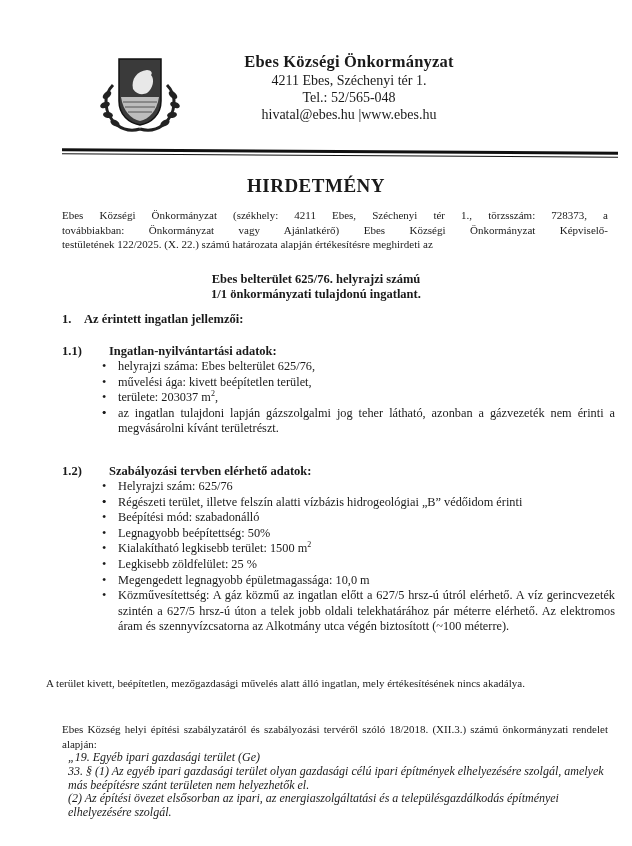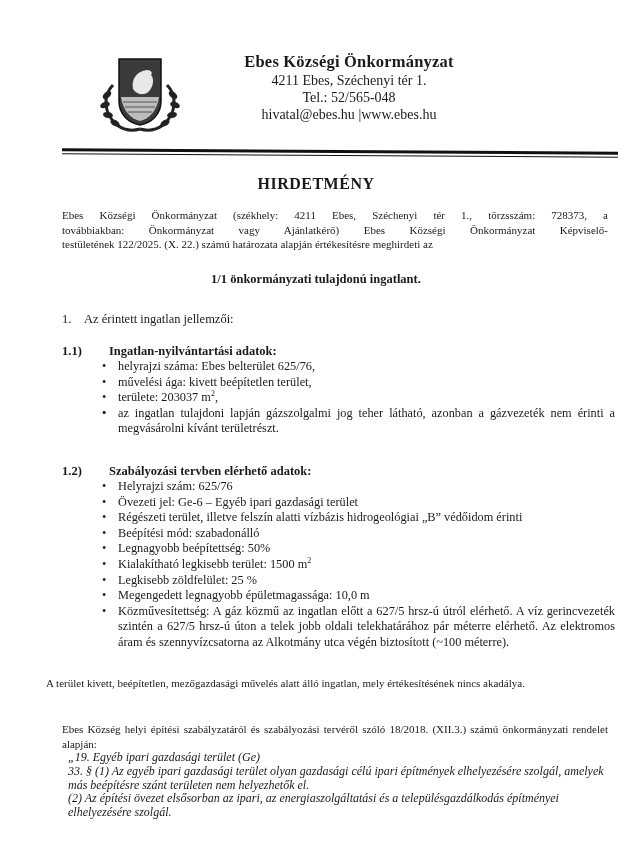--- a/index.html
+++ b/index.html
@@ -10,31 +10,31 @@
   
   .logo { position: absolute; left: 95px; top: 55px; width: 90px; height: 80px; }
   .org { position: absolute; left: 214px; top: 52px; width: 270px; text-align: center; }
   .org-name { font-family: "Liberation Serif", serif; font-weight: bold; font-size: 16.5px; line-height: 20px; letter-spacing: 0.2px; }
   .org-line { font-size: 14px; line-height: 17px; }
   .rule { position: absolute; left: 62px; width: 556px; background: #111; }
   .rule.r1 { top: 150px; height: 2.5px; transform: rotate(0.35deg); }
   .rule.r2 { top: 155px; height: 1px; transform: rotate(0.35deg); }
 
   .title { position: absolute; left: 0; width: 632px; top: 175px; text-align: center;
-           font-weight: bold; font-size: 16px; letter-spacing: 0.5px; }
+           font-weight: bold; font-size: 19px; letter-spacing: 0.5px; }
 
   .para { position: absolute; font-size: 11px; line-height: 14.5px; text-align: justify; }
   .p-intro { left: 62px; top: 208px; width: 546px; }
   .p-intro .l { display: block; text-align: justify; text-align-last: justify; }
   .p-intro .l.last { text-align-last: left; }
 
   .subject { position: absolute; left: 0; width: 632px; top: 272px; text-align: center;
              font-weight: bold; font-size: 12.5px; line-height: 15px; }
 
-  .sec1 { position: absolute; left: 62px; top: 312px; font-size: 12.5px; font-weight: normal; }
+  .sec1 { position: absolute; left: 62px; top: 312px; font-size: 12.5px; font-weight: bold; }
   .sec1 .num { display: inline-block; width: 22px; }
 
   .subhead { position: absolute; left: 62px; font-size: 12.5px; font-weight: bold; }
   .subhead .num { display: inline-block; width: 47px; }
   .sh1 { top: 344px; }
   .sh2 { top: 464px; }
 
   ul.bul { position: absolute; left: 100px; width: 515px; margin: 0; padding: 0; list-style: none;
            font-size: 12.3px; line-height: 15.6px; }
   ul.bul li { position: relative; padding-left: 18px; }
@@ -93,20 +93,21 @@
 
   <div class="title">HIRDETMÉNY</div>
 
   <div class="para p-intro">
     <span class="l">Ebes Községi Önkormányzat (székhely: 4211 Ebes, Széchenyi tér 1., törzsszám: 728373, a</span>
     <span class="l">továbbiakban: Önkormányzat vagy Ajánlatkérő) Ebes Községi Önkormányzat Képviselő-</span>
     <span class="l last">testületének 122/2025. (X. 22.) számú határozata alapján értékesítésre meghirdeti az</span>
   </div>
 
   <div class="subject">
+    <div>Ebes belterület 625/76. helyrajzi számú</div>
     <div>1/1 önkormányzati tulajdonú ingatlant.</div>
   </div>
 
   <div class="sec1">
     <span class="num">1.</span><span>Az érintett ingatlan jellemzői:</span>
   </div>
 
   <div class="subhead sh1">
     <span class="num">1.1)</span><span>Ingatlan-nyilvántartási adatok:</span>
   </div>
@@ -116,21 +117,21 @@
     <li><span class="dot">•</span><span>területe: 203037 m</span><sup>2</sup><span>,</span></li>
     <li><span class="dot">•</span></li>
     <li class="just"><span class="dot">•</span><span>az ingatlan tulajdoni lapján gázszolgalmi jog teher látható, azonban a gázvezeték nem érinti a megvásárolni kívánt területrészt.</span></li>
   </ul>
 
   <div class="subhead sh2">
     <span class="num">1.2)</span><span>Szabályozási tervben elérhető adatok:</span>
   </div>
   <ul class="bul b2">
     <li><span class="dot">•</span><span>Helyrajzi szám: 625/76</span></li>
-    <li><span class="dot">•</span><span>Övezeti jel: Ge-6 – Egyéb ipari gazdasági terület</span></li>
+    <li><span class="dot">•</span></li>
     <li><span class="dot">•</span><span>Régészeti terület, illetve felszín alatti vízbázis hidrogeológiai „B” védőidom érinti</span></li>
     <li><span class="dot">•</span><span>Beépítési mód: szabadonálló</span></li>
     <li><span class="dot">•</span><span>Legnagyobb beépítettség: 50%</span></li>
     <li><span class="dot">•</span><span>Kialakítható legkisebb terület: 1500 m</span><sup>2</sup></li>
     <li><span class="dot">•</span><span>Legkisebb zöldfelület: 25 %</span></li>
     <li><span class="dot">•</span><span>Megengedett legnagyobb épületmagassága: 10,0 m</span></li>
     <li class="just"><span class="dot">•</span><span>Közművesítettség: A gáz közmű az ingatlan előtt a 627/5 hrsz-ú útról elérhető. A víz gerincvezeték szintén a 627/5 hrsz-ú úton a telek jobb oldali telekhatárához pár méterre elérhető. Az elektromos áram és szennyvízcsatorna az Alkotmány utca végén biztosított (~100 méterre).</span></li>
   </ul>
 
   <div class="para p-akad">A terület kivett, beépítetlen, mezőgazdasági művelés alatt álló ingatlan, mely értékesítésének nincs akadálya.</div>

